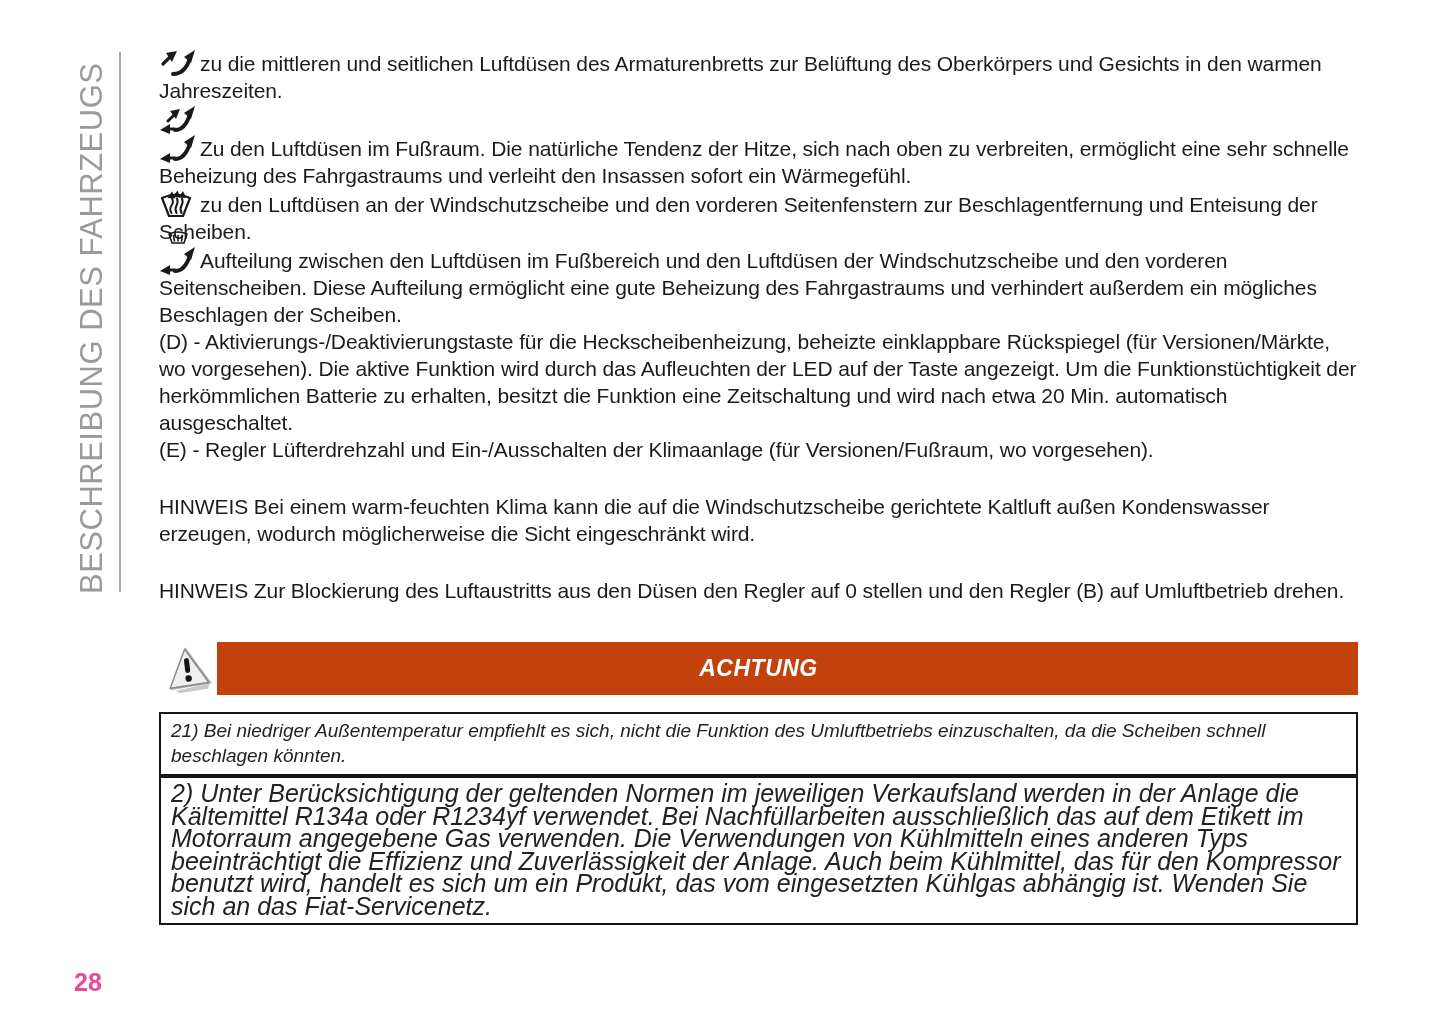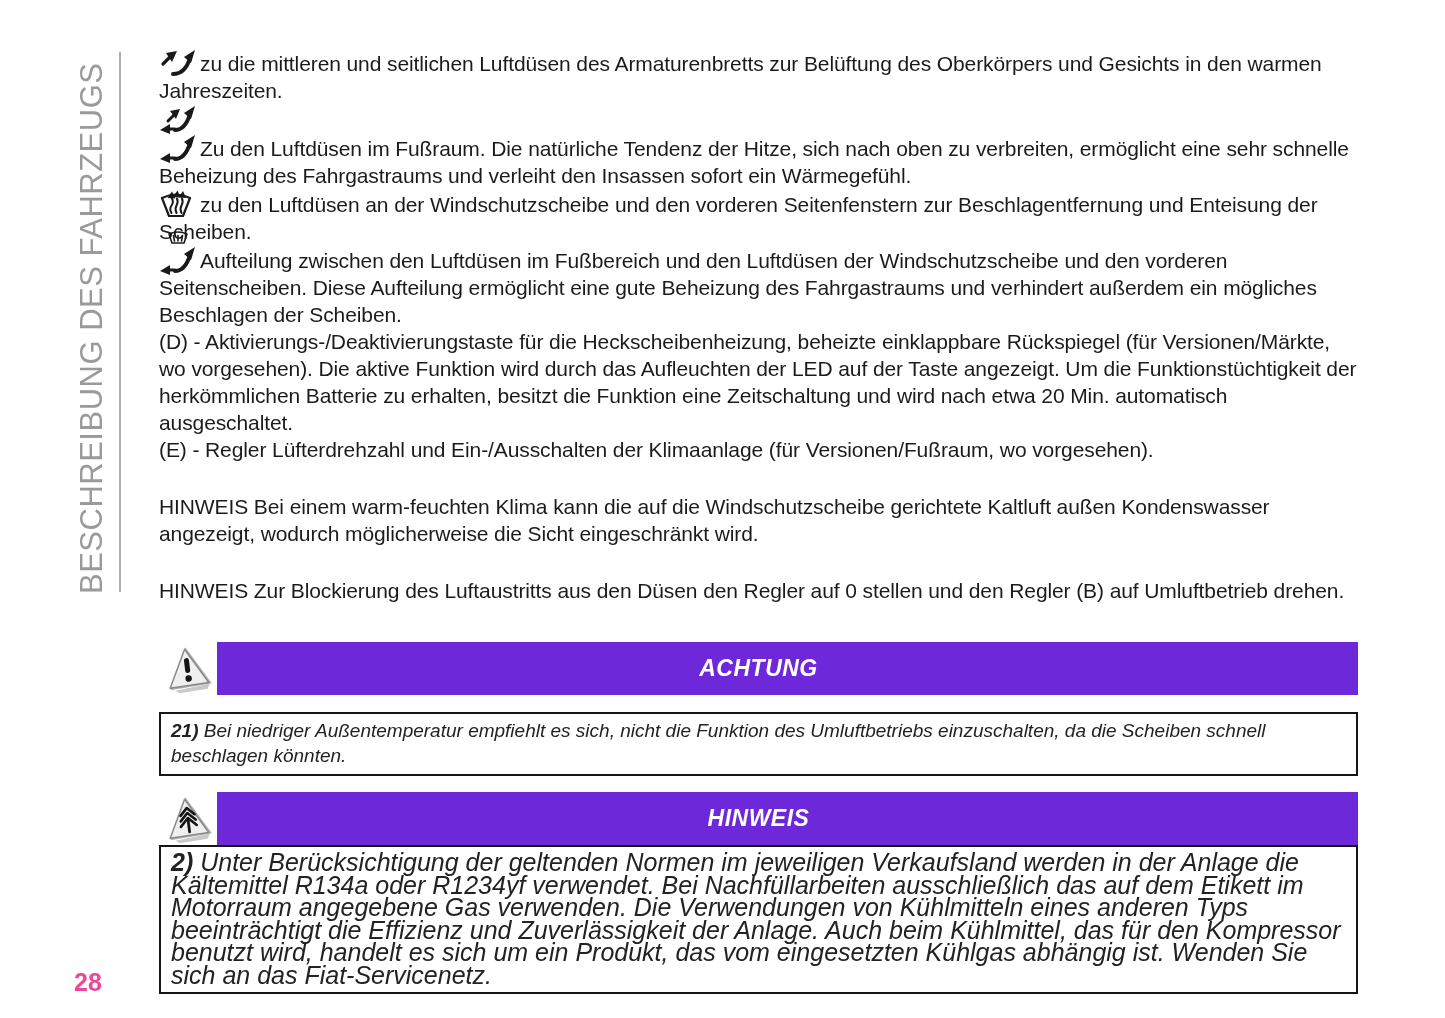--- a/index.html
+++ b/index.html
@@ -34,21 +34,21 @@
   }
   .note-par { margin-top:30px; }
   .pict {
     position:relative; display:inline-block; width:36px; height:26px;
     vertical-align:-3px; margin-right:5px;
   }
   .pict svg { position:absolute; left:0; bottom:-2px; overflow:visible; }
 
   
   .banner {
-    position:relative; height:53px; background:#6d28d9; width:100%;
+    position:relative; height:53px; background:#c2410c; width:100%;
   }
   .banner.first { margin-top:38px; }
   .banner.second { margin-top:16px; }
   .banner-iconbox {
     position:absolute; left:0; top:0; bottom:0; width:58px;
     background:#ffffff; display:flex; align-items:center; justify-content:center;
   }
   .banner-label {
     position:absolute; left:0; right:0; top:0; bottom:0;
     display:flex; align-items:center; justify-content:center;
@@ -57,21 +57,21 @@
   }
 
   
   .itembox {
     border:2px solid #161616; width:100%;
     padding:4px 10px 6px 10px;
     font-style:italic; color:#222222;
   }
   .itembox.warn  { margin-top:17px; font-size:19px; line-height:25px; }
   .itembox.note  { font-size:25px; line-height:22.5px; }
-  .itembox .ref { font-weight:bold; }
+  .itembox .ref { font-weight:normal; }
 
   
   .page-number {
     position:absolute; left:74px; top:968px;
     font-size:25px; font-weight:bold; color:#ec4899;
   }
 
   .ic-stroke { fill:none; stroke:#1a1a1a; stroke-linecap:round; }
 </style>
 </head>
@@ -127,21 +127,21 @@
             <polygon points="1,40 11,34 11,44" fill="#1a1a1a"></polygon>
             <path class="ic-stroke" d="M10 39 L16 39" stroke-width="3"></path>
             <path class="ic-stroke" d="M16 40 C24 40 28 34 31 24" stroke-width="4"></path>
             <polygon points="25,23 36,16 32,29" fill="#1a1a1a"></polygon>
           </svg></span><span>Aufteilung zwischen den Luftdüsen im Fußbereich und den Luftdüsen der Windschutzscheibe und den vorderen Seitenscheiben. Diese Aufteilung ermöglicht eine gute Beheizung des Fahrgastraums und verhindert außerdem ein mögliches Beschlagen der Scheiben.</span></p>
 
     <p class="body-par"><span>(D) - Aktivierungs-/Deaktivierungstaste für die Heckscheibenheizung, beheizte einklappbare Rückspiegel (für Versionen/Märkte, wo vorgesehen). Die aktive Funktion wird durch das Aufleuchten der LED auf der Taste angezeigt. Um die Funktionstüchtigkeit der herkömmlichen Batterie zu erhalten, besitzt die Funktion eine Zeitschaltung und wird nach etwa 20 Min. automatisch ausgeschaltet.</span></p>
 
     <p class="body-par"><span>(E) - Regler Lüfterdrehzahl und Ein-/Ausschalten der Klimaanlage (für Versionen/Fußraum, wo vorgesehen).</span></p>
 
-    <p class="body-par note-par">HINWEIS Bei einem warm-feuchten Klima kann die auf die Windschutzscheibe gerichtete Kaltluft außen Kondenswasser angezeigt, wodurch möglicherweise die Sicht eingeschränkt wird.</p>
+    <p class="body-par note-par">HINWEIS Bei einem warm-feuchten Klima kann die auf die Windschutzscheibe gerichtete Kaltluft außen Kondenswasser erzeugen, wodurch möglicherweise die Sicht eingeschränkt wird.</p>
 
     <p class="body-par note-par">HINWEIS Zur Blockierung des Luftaustritts aus den Düsen den Regler auf 0 stellen und den Regler (B) auf Umluftbetrieb drehen.</p>
 
     <div class="banner first">
       <div class="banner-iconbox">
         <svg width="48" height="48" viewBox="0 0 48 48">
           <g transform="rotate(-7 24 24)">
             <polygon points="9,44 44,41 41,46 13,47" fill="#c9c9c9"></polygon>
             <polygon points="24,2 46,41 4,43" fill="#b2b2b2"></polygon>
             <polygon points="23,4 43,40 4,41" fill="#efefef" stroke="#8a8a8a" stroke-width="1.5" stroke-linejoin="round"></polygon>
@@ -151,36 +151,20 @@
         </svg>
       </div>
       <div class="banner-label">ACHTUNG</div>
     </div>
 
     <div class="itembox warn">
       <span class="ref">21)</span>
       <span>Bei niedriger Außentemperatur empfiehlt es sich, nicht die Funktion des Umluftbetriebs einzuschalten, da die Scheiben schnell beschlagen könnten.</span>
     </div>
 
-    <div class="banner second">
-      <div class="banner-iconbox">
-        <svg width="48" height="48" viewBox="0 0 48 48">
-          <g transform="rotate(-7 24 24)">
-            <polygon points="9,44 44,41 41,46 13,47" fill="#c9c9c9"></polygon>
-            <polygon points="24,2 46,41 4,43" fill="#b2b2b2"></polygon>
-            <polygon points="23,4 43,40 4,41" fill="#efefef" stroke="#8a8a8a" stroke-width="1.5" stroke-linejoin="round"></polygon>
-            <path d="M17 20 L24 13 L31 20" fill="none" stroke="#141414" stroke-width="2.6" stroke-linecap="round" stroke-linejoin="round"></path>
-            <path d="M16.5 25.5 L24 18 L31.5 25.5" fill="none" stroke="#141414" stroke-width="2.6" stroke-linecap="round" stroke-linejoin="round"></path>
-            <path d="M16 31 L24 23 L32 31" fill="none" stroke="#141414" stroke-width="2.6" stroke-linecap="round" stroke-linejoin="round"></path>
-            <line x1="24" y1="26" x2="24" y2="37" stroke="#141414" stroke-width="2.8" stroke-linecap="round"></line>
-          </g>
-        </svg>
-      </div>
-      <div class="banner-label">HINWEIS</div>
-    </div>
 
     <div class="itembox note">
       <span class="ref">2)</span>
       <span>Unter Berücksichtigung der geltenden Normen im jeweiligen Verkaufsland werden in der Anlage die Kältemittel R134a oder R1234yf verwendet. Bei Nachfüllarbeiten ausschließlich das auf dem Etikett im Motorraum angegebene Gas verwenden. Die Verwendungen von Kühlmitteln eines anderen Typs beeinträchtigt die Effizienz und Zuverlässigkeit der Anlage. Auch beim Kühlmittel, das für den Kompressor benutzt wird, handelt es sich um ein Produkt, das vom eingesetzten Kühlgas abhängig ist. Wenden Sie sich an das Fiat-Servicenetz.</span>
     </div>
 
   </div>
 
   <div class="page-number">28</div>
 

